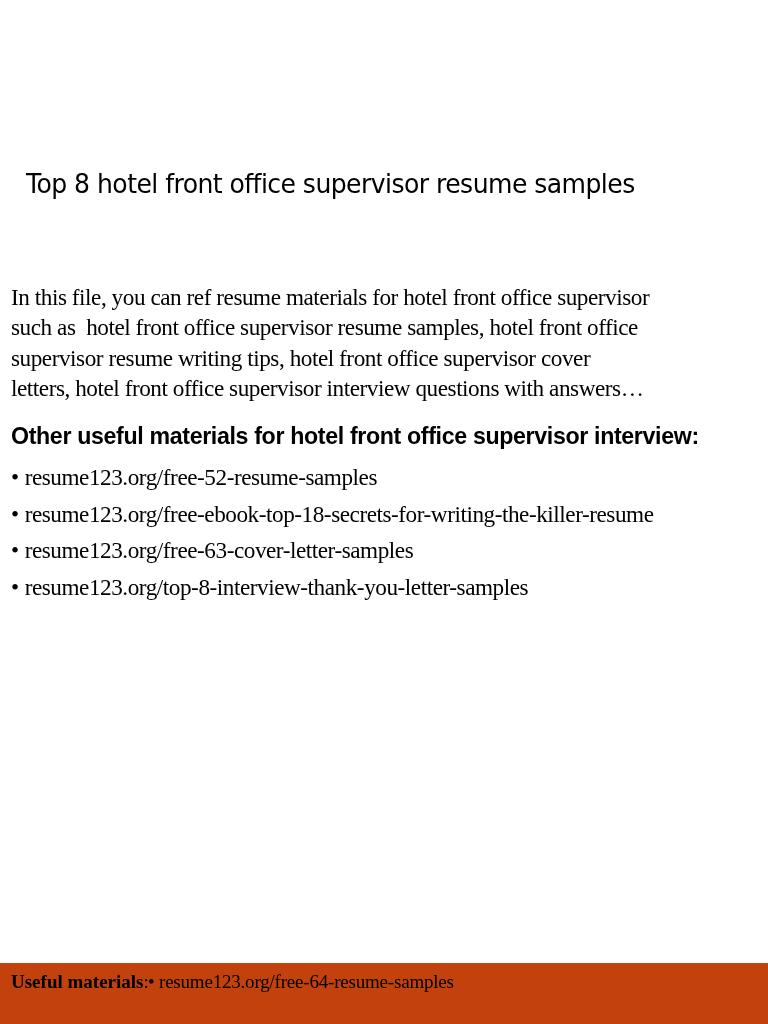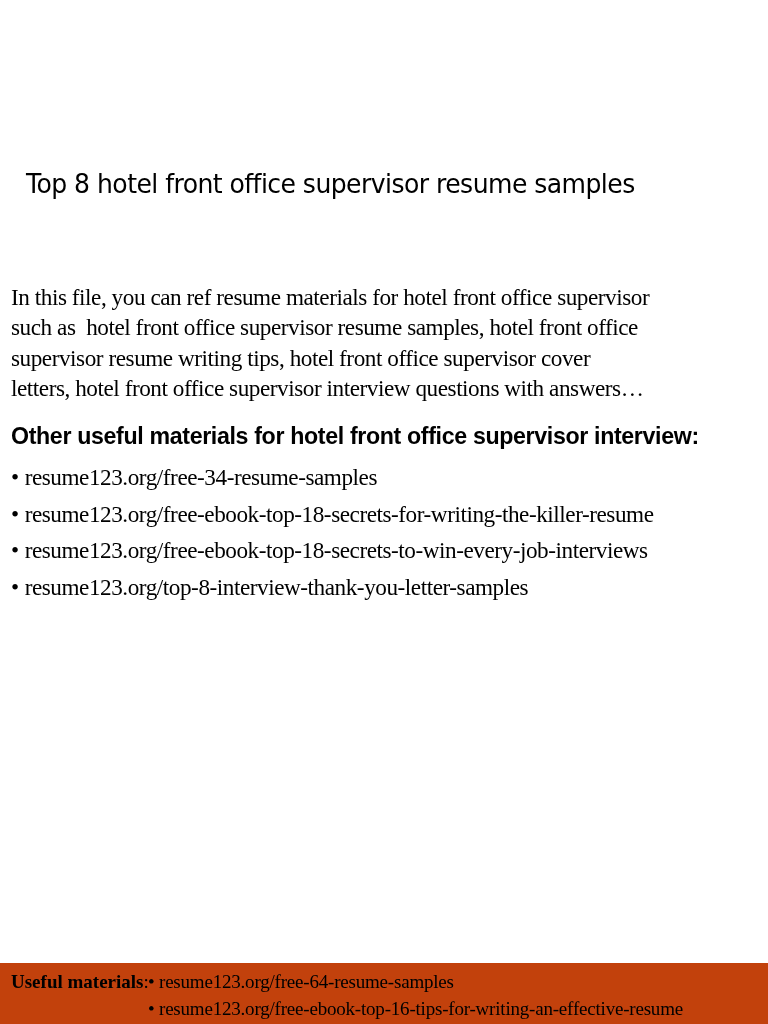--- a/index.html
+++ b/index.html
@@ -48,23 +48,22 @@
 <div class="intro">
   <div>In this file, you can ref resume materials for hotel front office supervisor</div>
   <div>such as  hotel front office supervisor resume samples, hotel front office</div>
   <div>supervisor resume writing tips, hotel front office supervisor cover</div>
   <div>letters, hotel front office supervisor interview questions with answers…</div>
 </div>
 
 <div class="heading">Other useful materials for hotel front office supervisor interview:</div>
 
 <ul class="links">
-  <li><span class="bullet">•</span><span>resume123.org/free-34-resume-samples</span></li>
+  <li><span class="bullet">•</span><span>resume123.org/free-52-resume-samples</span></li>
   <li><span class="bullet">•</span><span>resume123.org/free-ebook-top-18-secrets-for-writing-the-killer-resume</span></li>
-  <li><span class="bullet">•</span><span>resume123.org/free-ebook-top-18-secrets-to-win-every-job-interviews</span></li>
+  <li><span class="bullet">•</span><span>resume123.org/free-63-cover-letter-samples</span></li>
   <li><span class="bullet">•</span><span>resume123.org/top-8-interview-thank-you-letter-samples</span></li>
 </ul>
 
 <div class="footer">
   <div class="label"><span>Useful materials</span><span class="colon">:</span></div>
   <div class="f1">• resume123.org/free-64-resume-samples</div>
-  <div class="f2">• resume123.org/free-ebook-top-16-tips-for-writing-an-effective-resume</div>
 </div>
 
 </body></html>

